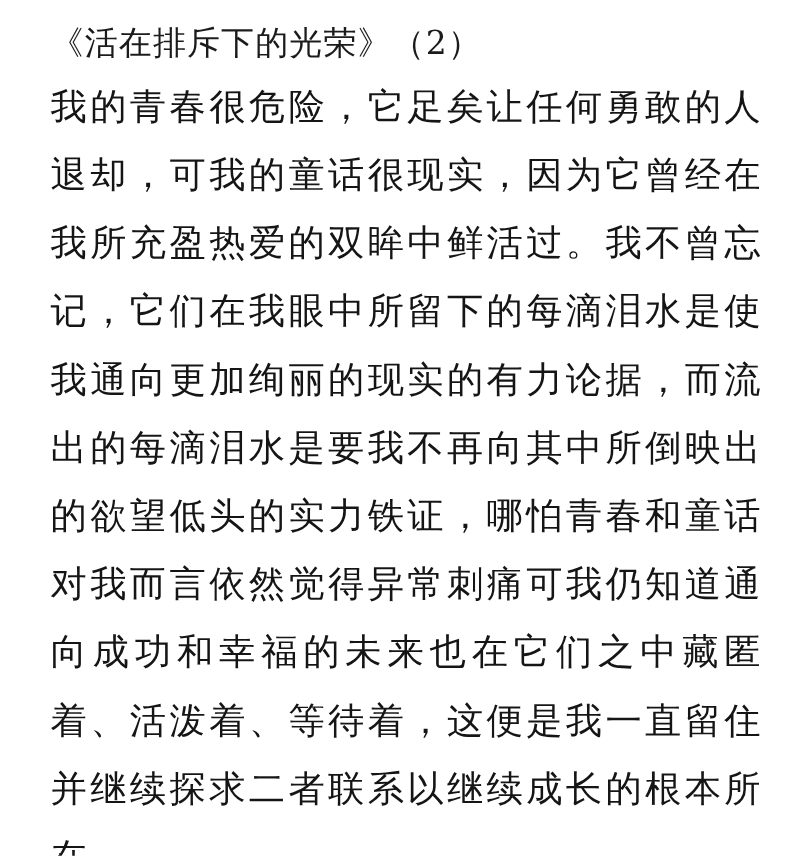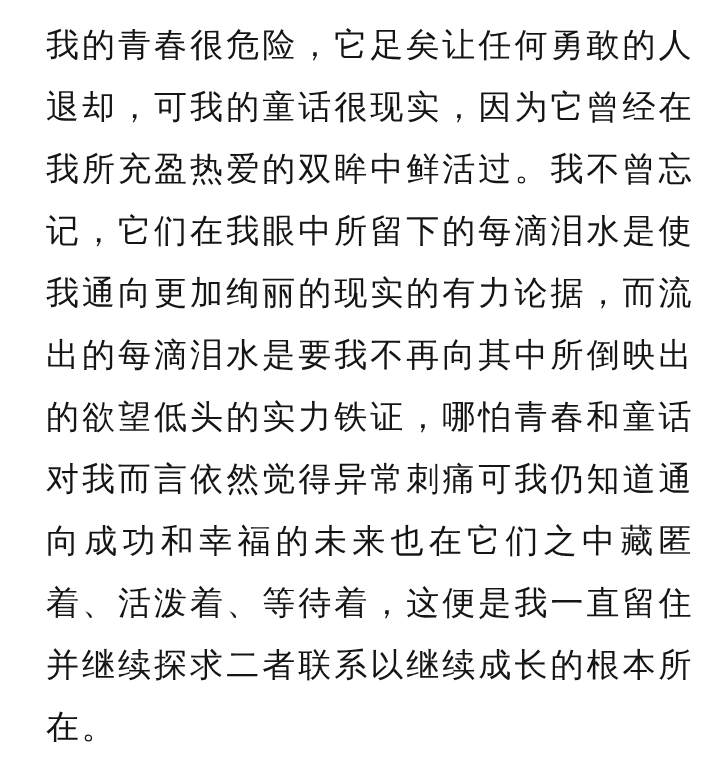--- a/index.html
+++ b/index.html
@@ -41,16 +41,17 @@
     text-justify: inter-character;
   }
   .doc-body p {
     margin: 0;
   }
 </style>
 </head>
 <body>
 
 <div class="page">
+  <div class="doc-title">《活在排斥下的光荣》（2）</div>
   <div class="doc-body">
     <p>我的青春很危险，它足矣让任何勇敢的人退却，可我的童话很现实，因为它曾经在我所充盈热爱的双眸中鲜活过。我不曾忘记，它们在我眼中所留下的每滴泪水是使我通向更加绚丽的现实的有力论据，而流出的每滴泪水是要我不再向其中所倒映出的欲望低头的实力铁证，哪怕青春和童话对我而言依然觉得异常刺痛可我仍知道通向成功和幸福的未来也在它们之中藏匿着、活泼着、等待着，这便是我一直留住并继续探求二者联系以继续成长的根本所在。</p>
   </div>
 </div>
 
 </body></html>

